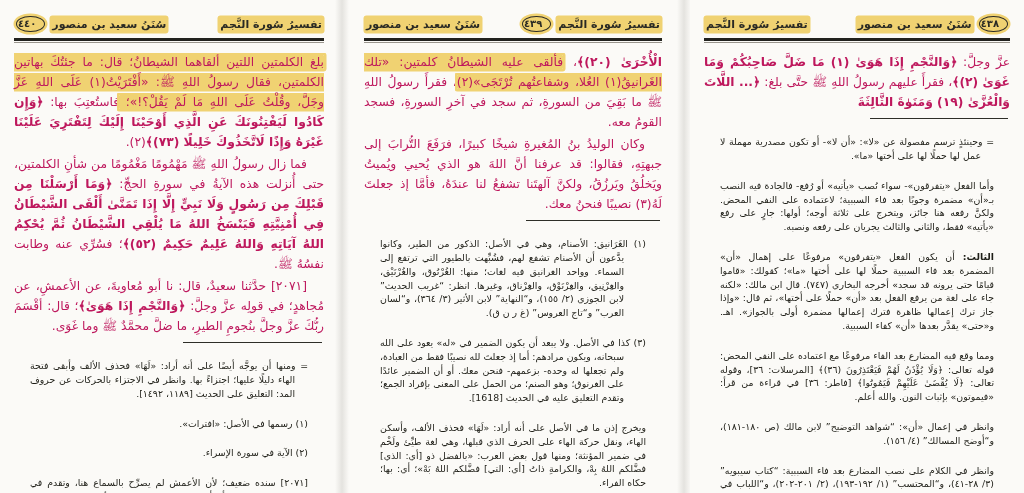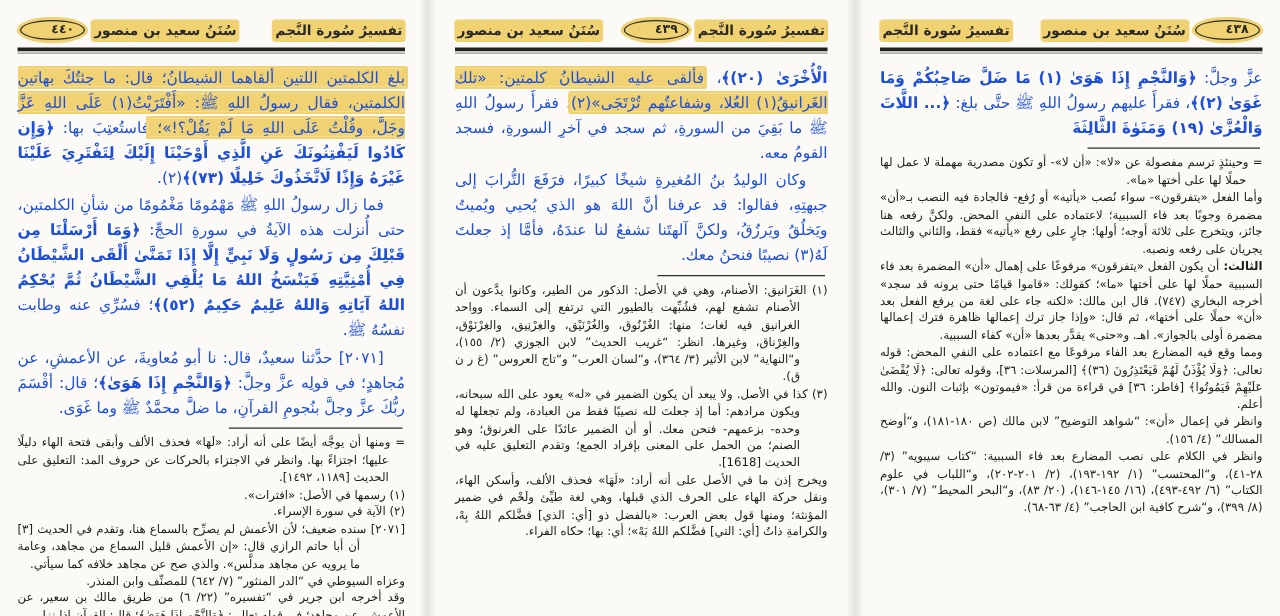--- a/index.html
+++ b/index.html
@@ -11,31 +11,31 @@
   .page{position:absolute;top:0;height:493px;box-sizing:border-box;overflow:hidden;
         padding:15px 14px 0 14px;background:#fbfaf7;}
   #p440{left:0;width:338px;}
   #p439{left:350;left:350px;width:326px;}
   #p438{left:690px;width:334px;}
   .page-header{direction:rtl;display:flex;justify-content:space-between;align-items:center;
     font-size:11px;font-weight:bold;color:#2a2a24;padding:0 2px;height:18px;}
   .hgroup{display:flex;align-items:center;gap:7px;}
   .hl{background:#f0d272;box-shadow:0 0 0 2.5px #f0d272;border-radius:1px;}
   .pagenum{display:inline-block;border:1.2px solid #2b2b26;border-radius:50%;
-    padding:0 8px 1px 24px;font-size:10px;font-weight:bold;line-height:1.35;}
+    padding:0 8px 1px 1px;font-size:10px;font-weight:bold;line-height:1.35;}
   .rule{margin-top:5px;margin-bottom:9px;}
   .rule .r1{height:2.6px;background:#22221e;}
   .rule .r2{height:1.2px;background:#9a968e;margin-top:1.5px;}
-  .body{direction:rtl;text-align:justify;font-size:12.3px;line-height:20px;color:#1d4ed8;}
+  .body{direction:rtl;text-align:justify;font-size:12.3px;line-height:20px;color:#be185d;}
   .body p{margin:0 0 2px 0;}
   .body p.ind{text-indent:17px;}
   .q{font-weight:bold;margin-top:24px;}
   .fn-sep{border-top:1.3px solid #2e2e28;width:45%;margin:6px 2px 5px auto;}
   .footnotes{direction:rtl;text-align:justify;font-size:9.4px;line-height:13.8px;color:#1d1d16;}
-  .fn{margin:0;}
+  .fn{margin:16px;}
   .fn.h14{padding-right:13px;text-indent:-13px;}
   .fn.h22{padding-right:22px;text-indent:-22px;}
   .fn.h36{padding-right:36px;text-indent:-36px;}
   .fn.flush,.fn.lbl{padding-right:0;text-indent:0;}
   .fn.lbl .m{font-weight:bold;}
   .m::after{content:"\00a0";}
 </style>
 </head>
 <body>
 
@@ -50,21 +50,21 @@
           <span class="pagenum hl">٤٤٠</span>
         </div>
       </header>
       <div class="rule">
         <div class="r1"></div>
         <div class="r2"></div>
       </div>
       <div class="body">
         <p><span class="hl">بلغ الكلمتين اللتين ألقاهما الشيطانُ؛ قال: ما جئتُكَ بهاتين الكلمتين، فقال رسولُ اللهِ ﷺ: «أَفْتَرَيْتُ(١) عَلَى اللهِ عَزَّ وجَلَّ، وقُلْتُ عَلَى اللهِ مَا لَمْ يَقُلْ؟!»؛ </span><span>فاستُعتِبَ بها: </span><span class="q">﴿وَإِن كَادُوا لَيَفْتِنُونَكَ عَنِ الَّذِي أَوْحَيْنَا إِلَيْكَ لِتَفْتَرِيَ عَلَيْنَا غَيْرَهُ وَإِذًا لَاتَّخَذُوكَ خَلِيلًا (٧٣)﴾</span><span>(٢).</span></p>
         <p class="ind"><span>فما زال رسولُ اللهِ ﷺ مَهْمُومًا مَغْمُومًا من شأنِ الكلمتين، حتى أُنزلت هذه الآيةُ في سورةِ الحجِّ: </span><span class="q">﴿وَمَا أَرْسَلْنَا مِن قَبْلِكَ مِن رَسُولٍ وَلَا نَبِيٍّ إِلَّا إِذَا تَمَنَّىٰ أَلْقَى الشَّيْطَانُ فِي أُمْنِيَّتِهِ فَيَنْسَخُ اللهُ مَا يُلْقِي الشَّيْطَانُ ثُمَّ يُحْكِمُ اللهُ آيَاتِهِ وَاللهُ عَلِيمٌ حَكِيمٌ (٥٢)﴾</span><span>؛ فسُرِّي عنه وطابت نفسُهُ ﷺ.</span></p>
-        <p class="ind"><span>[٢٠٧١] حدَّثنا سعيدٌ، قال: نا أبو مُعاويةَ، عن الأعمشِ، عن مُجاهدٍ؛ في قولِه عزَّ وجلَّ: </span><span class="q">﴿وَالنَّجْمِ إِذَا هَوَىٰ﴾</span><span>؛ قال: أقْسَمَ ربُّكَ عزَّ وجلَّ بنُجومِ القرآنِ، ما ضلَّ محمَّدٌ ﷺ وما غَوَى.</span></p>
+        <p class="ind"><span>[٢٠٧١] حدَّثنا سعيدٌ، قال: نا أبو مُعاويةَ، عن الأعمشِ، عن مُجاهدٍ؛ في قولِه عزَّ وجلَّ: </span><span class="q">﴿وَالنَّجْمِ إِذَا هَوَىٰ﴾</span><span>؛ قال: أقْسَمَ ربُّكَ عزَّ وجلَّ بنُجومِ الطيرِ، ما ضلَّ محمَّدٌ ﷺ وما غَوَى.</span></p>
       </div>
       <div class="fn-sep"></div>
       <div class="footnotes">
         <p class="fn h14"><span class="m">=</span><span>ومنها أن يوجَّه أيضًا على أنه أراد: «لَهَا» فحذف الألف وأبقى فتحة الهاء دليلًا عليها؛ اجتزاءً بها. وانظر في الاجتزاء بالحركات عن حروف المد: التعليق على الحديث [١١٨٩، ١٤٩٢].</span></p>
         <p class="fn h22"><span class="m">(١)</span><span>رسمها في الأصل: «افترات».</span></p>
         <p class="fn h22"><span class="m">(٢)</span><span>الآية في سورة الإسراء.</span></p>
         <p class="fn h36"><span class="m">[٢٠٧١]</span><span>سنده ضعيف؛ لأن الأعمش لم يصرِّح بالسماع هنا، وتقدم في الحديث [٣] أن أبا حاتم الرازي قال: «إن الأعمش قليل السماع من مجاهد، وعامة ما يرويه عن مجاهد مدلَّس». والذي صح عن مجاهد خلافه كما سيأتي.</span></p>
         <p class="fn flush"><span>وعزاه السيوطي في “الدر المنثور” (٧/ ٦٤٢) للمصنِّف وابن المنذر.</span></p>
         <p class="fn flush"><span>وقد أخرجه ابن جرير في “تفسيره” (٢٢/ ٦) من طريق مالك بن سعير، عن الأعمش، عن مجاهد؛ في قوله تعالى: ﴿وَالنَّجْمِ إِذَا هَوَىٰ﴾؛ قال: القرآن إذا نزل.</span></p>
       </div>

